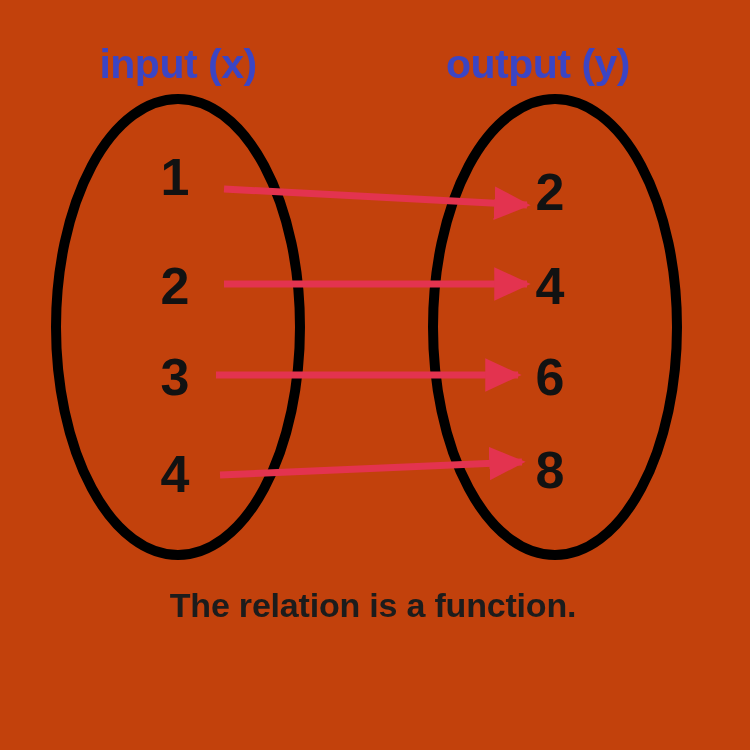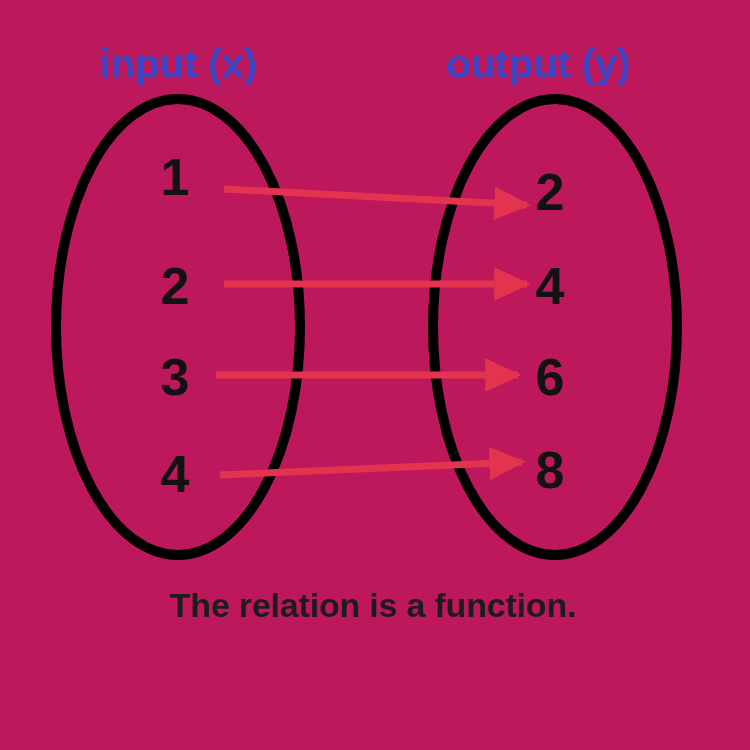--- a/index.html
+++ b/index.html
@@ -7,21 +7,21 @@
     padding: 0;
     background: #ffffff;
   }
   body {
     font-family: "Liberation Sans", sans-serif;
   }
   #stage {
     position: relative;
     width: 750px;
     height: 750px;
-    background: #be185d;
+    background: #c2410c;
     overflow: hidden;
   }
   #diagram-svg {
     position: absolute;
     left: 0;
     top: 0;
     width: 750px;
     height: 750px;
     display: block;
   }

